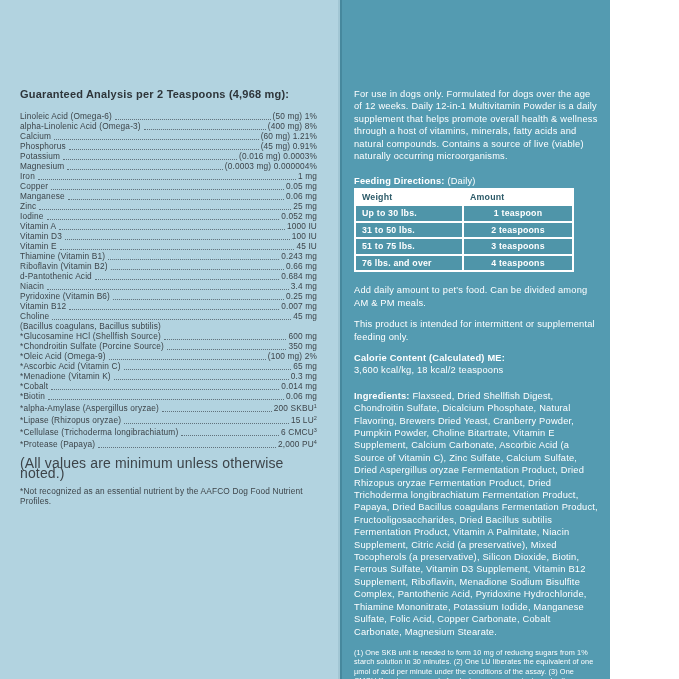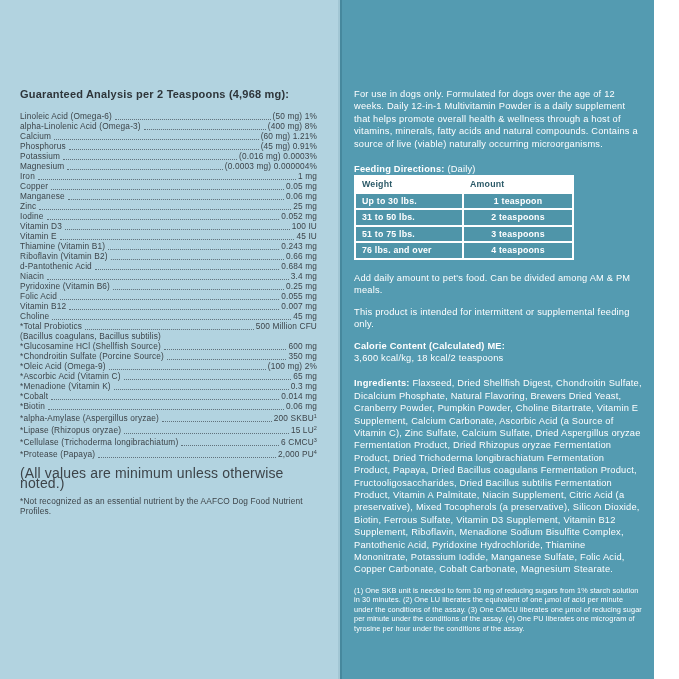--- a/index.html
+++ b/index.html
@@ -35,21 +35,21 @@
     margin: 0 2px 1.5px 3px;
     align-self: flex-end;
   }
   .ga-value { white-space: nowrap; text-align: right; }
   .ga-value sup { font-size: 5.5px; vertical-align: 3px; }
   .ga-note1 { font-size: 14px; line-height: 10px; margin-top: 9px; letter-spacing: 0.15px; }
   .ga-note2 { font-size: 8.3px; line-height: 10px; margin-top: 8px; letter-spacing: 0.15px; width: 290px; }
 
   
   .panel-right {
-    width: 314px; height: 679px;
+    width: 270px; height: 679px;
     background: #549bb1;
     border-left: 2px solid #46889d;
     padding: 88px 12px 0 12px;
     color: #ffffff;
   }
   .rp-text { font-size: 9.3px; line-height: 12.4px; letter-spacing: 0.2px; }
   .rp-intro { margin-bottom: 13px; }
   .rp-feeding { margin-bottom: 0; }
   .bold { font-weight: bold; }
 
@@ -133,20 +133,25 @@
         <span class="ga-name">Zinc</span>
         <span class="ga-leader"></span>
         <span class="ga-value">25 mg</span>
       </div>
       <div class="ga-row">
         <span class="ga-name">Iodine</span>
         <span class="ga-leader"></span>
         <span class="ga-value">0.052 mg</span>
       </div>
       <div class="ga-row">
+        <span class="ga-name">Vitamin A</span>
+        <span class="ga-leader"></span>
+        <span class="ga-value">1000 IU</span>
+      </div>
+      <div class="ga-row">
         <span class="ga-name">Vitamin D3</span>
         <span class="ga-leader"></span>
         <span class="ga-value">100 IU</span>
       </div>
       <div class="ga-row">
         <span class="ga-name">Vitamin E</span>
         <span class="ga-leader"></span>
         <span class="ga-value">45 IU</span>
       </div>
       <div class="ga-row">
@@ -168,38 +173,28 @@
         <span class="ga-name">Niacin</span>
         <span class="ga-leader"></span>
         <span class="ga-value">3.4 mg</span>
       </div>
       <div class="ga-row">
         <span class="ga-name">Pyridoxine (Vitamin B6)</span>
         <span class="ga-leader"></span>
         <span class="ga-value">0.25 mg</span>
       </div>
       <div class="ga-row">
-        <span class="ga-name">Folic Acid</span>
-        <span class="ga-leader"></span>
-        <span class="ga-value">0.055 mg</span>
-      </div>
-      <div class="ga-row">
         <span class="ga-name">Vitamin B12</span>
         <span class="ga-leader"></span>
         <span class="ga-value">0.007 mg</span>
       </div>
       <div class="ga-row">
         <span class="ga-name">Choline</span>
         <span class="ga-leader"></span>
         <span class="ga-value">45 mg</span>
-      </div>
-      <div class="ga-row">
-        <span class="ga-name">*Total Probiotics</span>
-        <span class="ga-leader"></span>
-        <span class="ga-value">500 Million CFU</span>
       </div>
       <div class="ga-row">
         <span class="ga-name">(Bacillus coagulans, Bacillus subtilis)</span>
       </div>
       <div class="ga-row">
         <span class="ga-name">*Glucosamine HCl (Shellfish Source)</span>
         <span class="ga-leader"></span>
         <span class="ga-value">600 mg</span>
       </div>
       <div class="ga-row">

